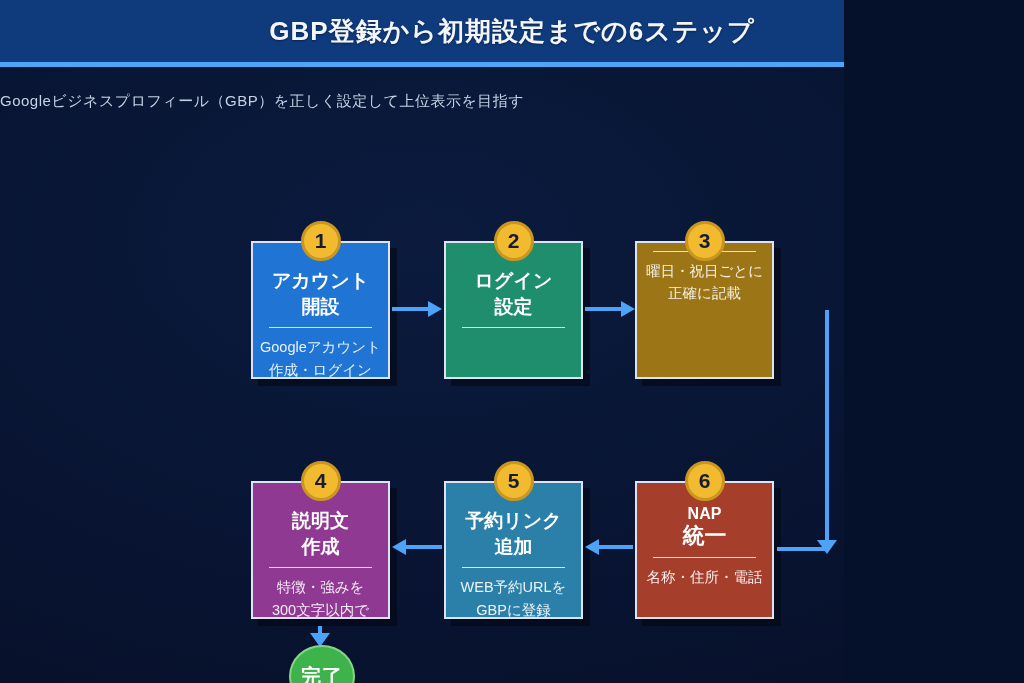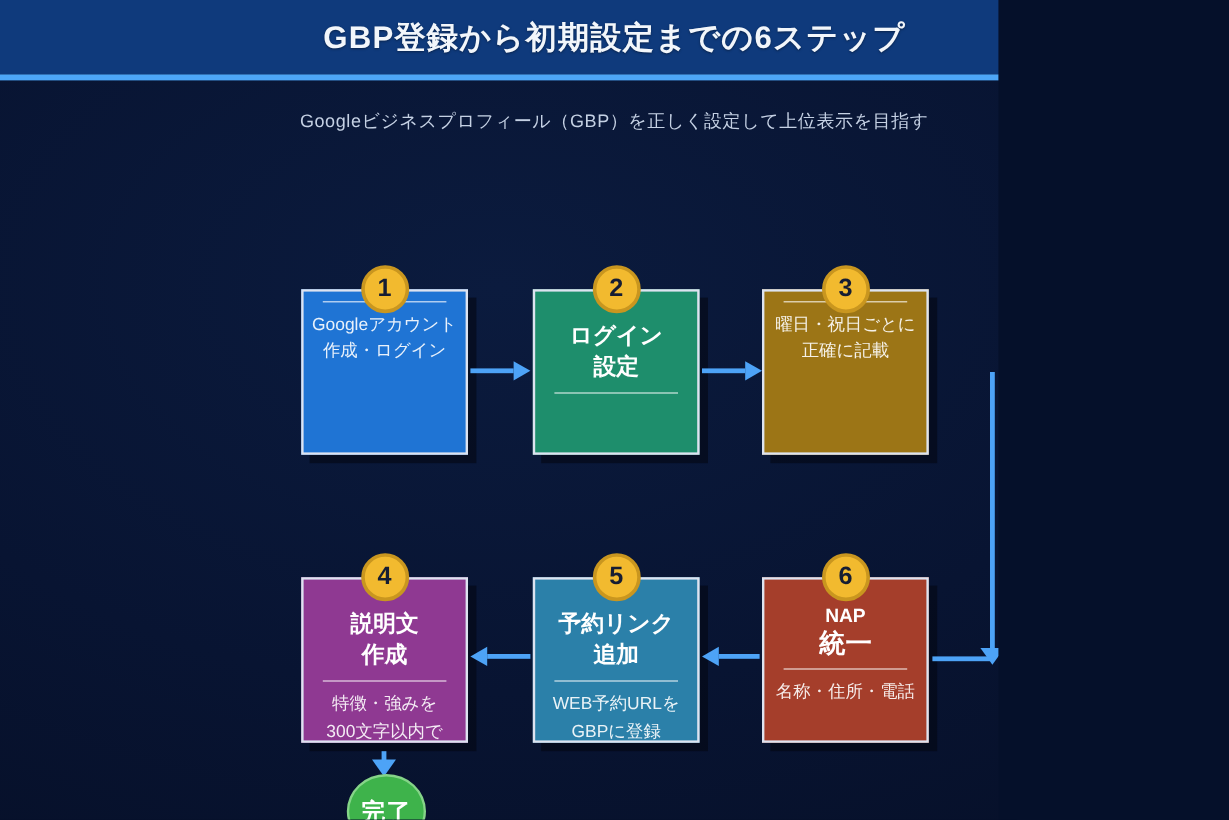--- a/index.html
+++ b/index.html
@@ -5,38 +5,39 @@
   html,body{margin:0;padding:0;}
   body{
     font-family:"Liberation Sans","DejaVu Sans",sans-serif;
     background:#05102a;
   }
   #stage{
     position:relative;
     width:832px;height:683px;
     overflow:hidden;
     background:radial-gradient(120% 90% at 50% 35%, #0b1b3e 0%, #081432 55%, #060f27 100%);
+    padding-left:12px;
   }
   
   .header{
     position:absolute;left:0;top:0;width:1024px;height:62px;
     background:var(--header-bg);
     display:flex;align-items:center;justify-content:center;
   }
   .header-title{
     color:#f2f6fb;font-size:26px;font-weight:bold;letter-spacing:1px;
     text-shadow:0 1px 2px rgba(0,0,0,.4);
   }
   .accent-line{
     position:absolute;left:0;top:62px;width:1024px;height:5px;
     background:var(--accent);
   }
   .subtitle{
     position:absolute;left:0;top:92px;width:1024px;
-    text-align:center;color:#c5d1e4;font-size:15px;letter-spacing:.5px;
+    color:#c5d1e4;font-size:15px;letter-spacing:.5px;
   }
   
   .step-card{
     position:absolute;width:135px;height:134px;
     border:2px solid #dde3f0;
     box-shadow:7px 7px 0 rgba(4,7,18,.6);
     text-align:center;color:#fff;
   }
   .badge{
     position:absolute;left:50%;top:-22px;transform:translateX(-50%);
@@ -85,20 +86,24 @@
 <div id="stage">
 
   <div class="header">
     <div class="header-title">GBP登録から初期設定までの6ステップ</div>
   </div>
   <div class="accent-line"></div>
   <div class="subtitle">Googleビジネスプロフィール（GBP）を正しく設定して上位表示を目指す</div>
 
   <div class="step-card card-1" style="background: rgb(31, 116, 212);">
     <div class="badge">1</div>
+    <div class="step-title">
+      <div class="t1">アカウント</div>
+      <div class="t2">開設</div>
+    </div>
     <div class="divider"></div>
     <div class="step-desc">
       <div>Googleアカウント</div>
       <div>作成・ログイン</div>
     </div>
   </div>
 
   <div class="step-card card-2" style="background: rgb(30, 142, 108);">
     <div class="badge">2</div>
     <div class="step-title">

